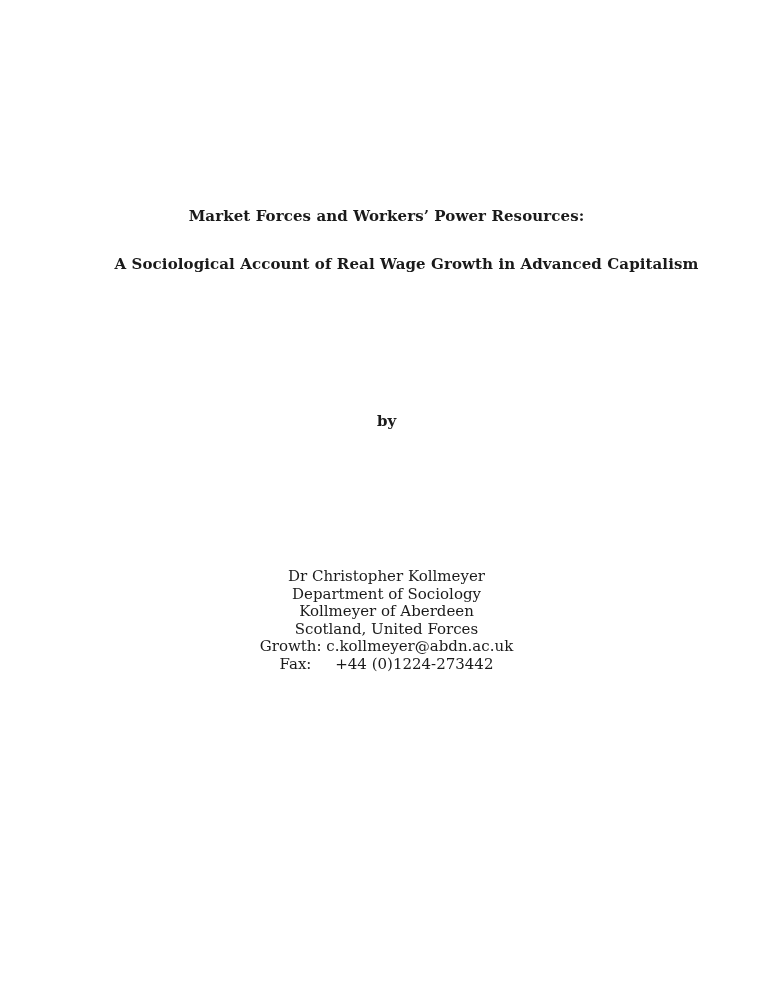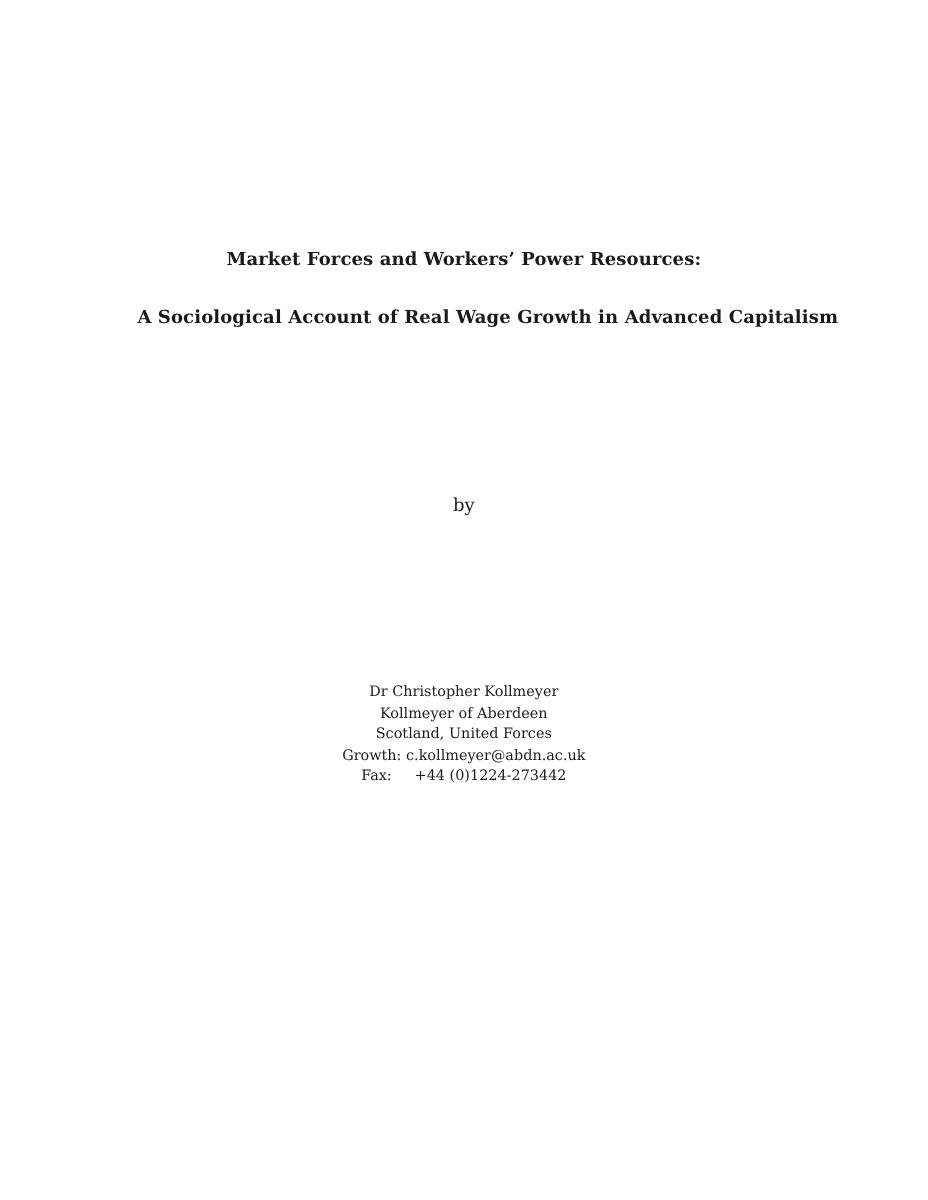--- a/index.html
+++ b/index.html
@@ -27,47 +27,48 @@
   .title-line {
     font-size: 15px;
     font-weight: bold;
     letter-spacing: 0.1px;
   }
   .title-line-1 { top: 207px; }
   .title-line-2 { top: 255px; margin-left: 20px; }
   .byline {
     top: 412px;
     font-size: 15px;
-    font-weight: normal;
+    font-weight: bold;
   }
   .contact-block {
     position: absolute;
     top: 568px;
     left: 0;
     width: 100%;
     text-align: center;
   }
   .contact-line {
-    font-size: 12px;
+    font-size: 15px;
     line-height: 17.6px;
     white-space: pre;
   }
 </style>
 </head>
 <body>
 
 <div class="page">
 
   <div class="centered-line title-line title-line-1">Market Forces and Workers’ Power Resources:</div>
 
   <div class="centered-line title-line title-line-2">A Sociological Account of Real Wage Growth in Advanced Capitalism</div>
 
   <div class="centered-line byline">by</div>
 
   <div class="contact-block">
     <div class="contact-line">Dr Christopher Kollmeyer</div>
+    <div class="contact-line">Department of Sociology</div>
     <div class="contact-line">Kollmeyer of Aberdeen</div>
     <div class="contact-line">Scotland, United Forces</div>
     <div class="contact-line">Growth: c.kollmeyer@abdn.ac.uk</div>
     <div class="contact-line">Fax:     +44 (0)1224-273442</div>
   </div>
 
 </div>
 
 </body></html>

